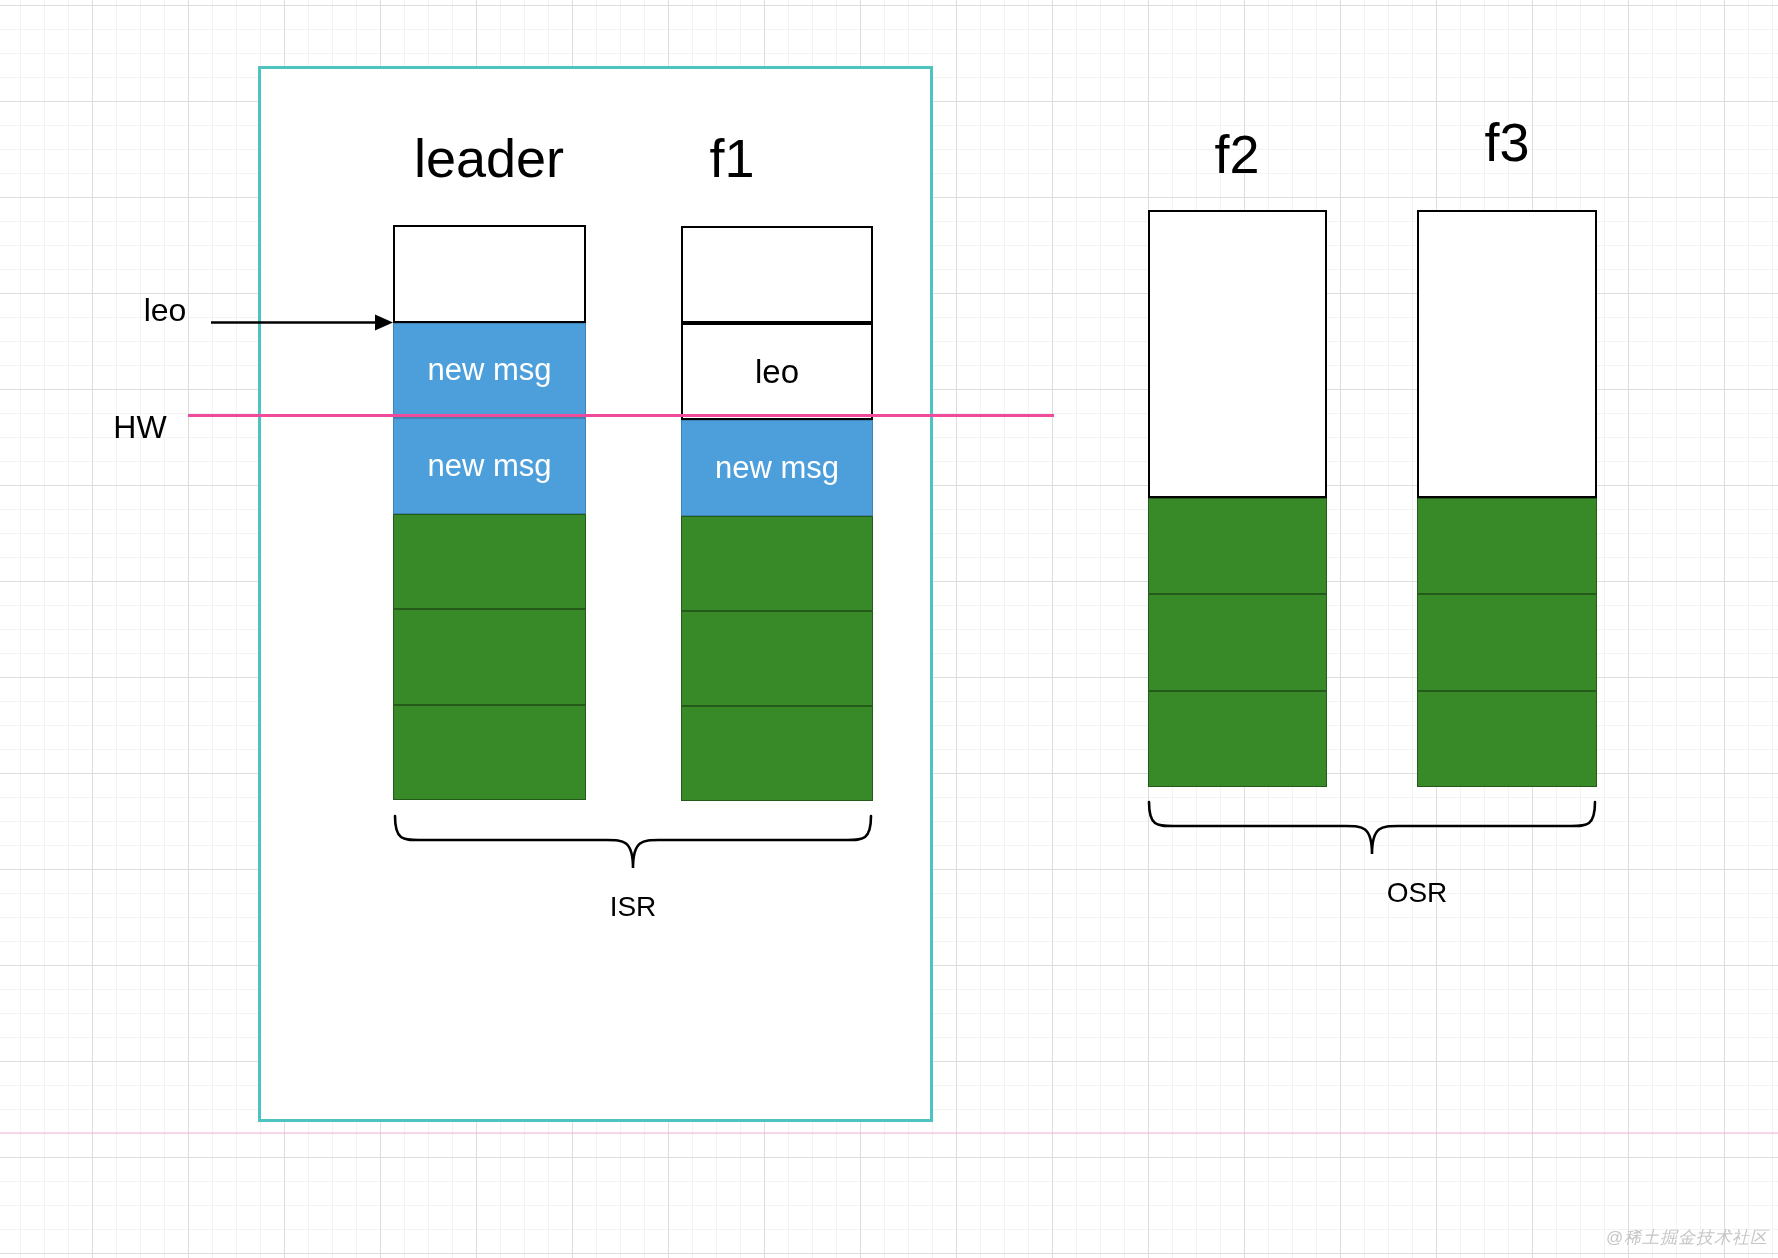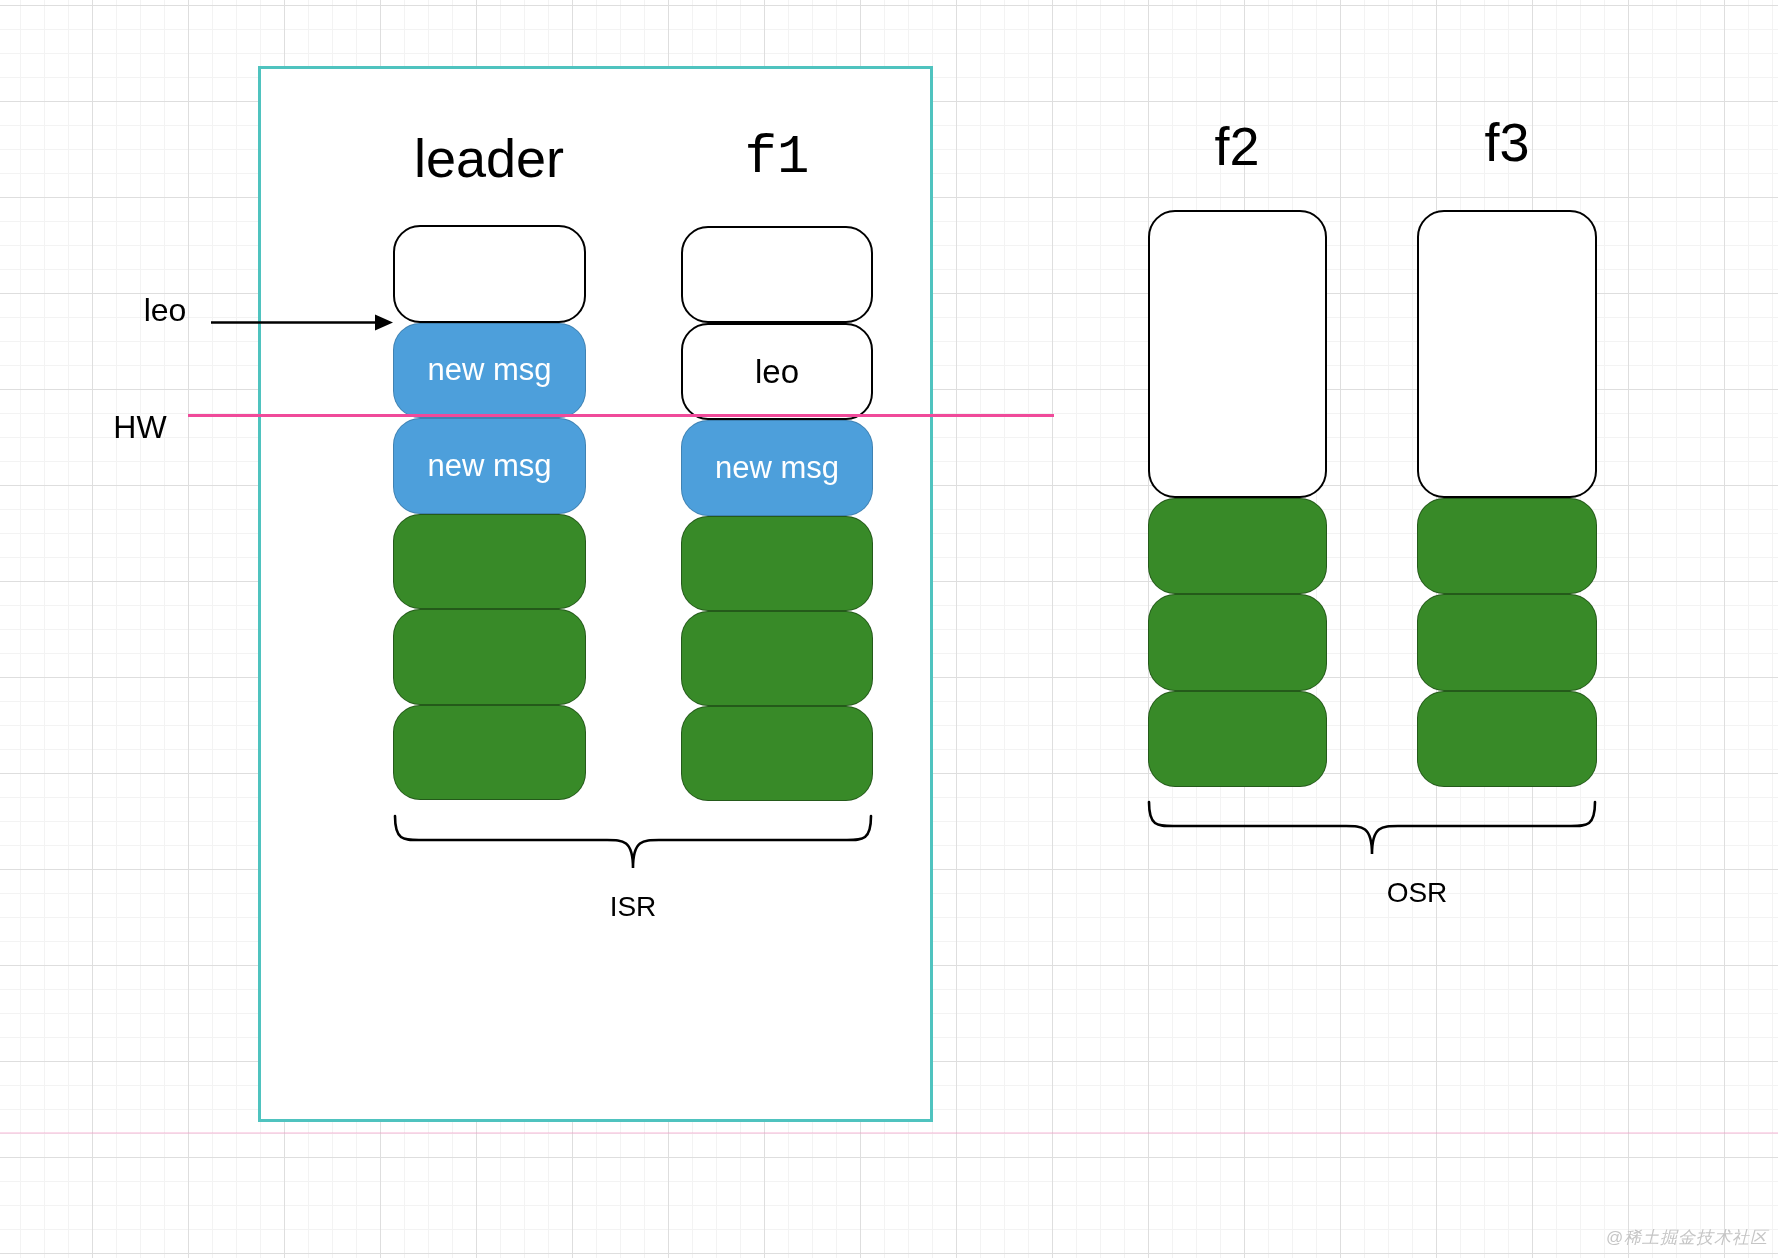--- a/index.html
+++ b/index.html
@@ -23,31 +23,31 @@
   .isr-box { position:absolute; left:258px; top:66px; width:675px; height:1056px;
     box-sizing:border-box; border:3px solid var(--isr-border,#4fc3bf); background:#ffffff; }
 
   .column { position:absolute; display:flex; flex-direction:column; }
   .col-leader { left:393px; top:225px; width:193px; height:575px; }
   .col-f1     { left:681px; top:226px; width:192px; height:575px; }
   .col-f2     { left:1148px; top:210px; width:179px; height:577px; }
   .col-f3     { left:1417px; top:210px; width:180px; height:577px; }
 
   .seg { box-sizing:border-box; display:flex; align-items:center; justify-content:center;
-    min-height:0;border-radius:27px; }
+    min-height:0; }
   .seg-empty { background:#ffffff; border:2px solid #000000; font-size:33px; }
   .seg-new { background:var(--new-msg,#4d9fdb); border:1px solid rgba(0,0,0,0.18);
     color:#ffffff; font-size:31px; }
   .seg-committed { background:var(--committed,#388a28); border:1.5px solid rgba(0,0,0,0.35); }
 
   .col-title { position:absolute; transform:translateX(-50%); font-size:54px;
     line-height:60px; white-space:nowrap; }
   .t-leader { left:489px; top:128px; }
-  .t-f1 { left:777px; top:128px;font-family:Liberation Mono, monospace; }
-  .t-f2 { left:1237px; top:116px; }
+  .t-f1 { left:732px; top:128px; }
+  .t-f2 { left:1237px; top:124px; }
   .t-f3 { left:1507px; top:112px; }
 
   .hw-line { position:absolute; left:188px; top:414px; width:866px; height:3px;
     background:var(--hw,#f04a9a); z-index:6; }
 
   .side-label { position:absolute; font-size:32px; line-height:36px; text-align:center; }
   .leo-label { left:120px; top:292px; width:90px; }
   .hw-label  { left:95px;  top:409px; width:90px; }
 
   .leo-arrow { position:absolute; left:205px; top:310px; z-index:5; }

